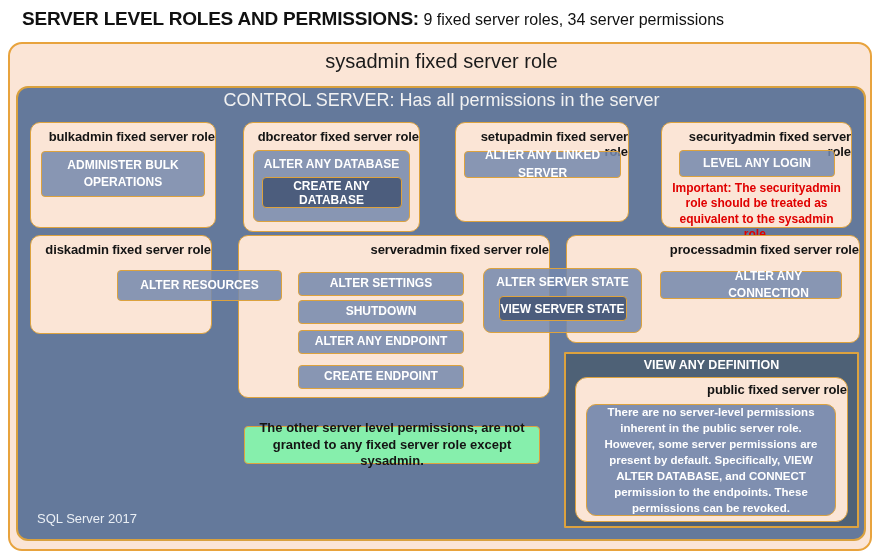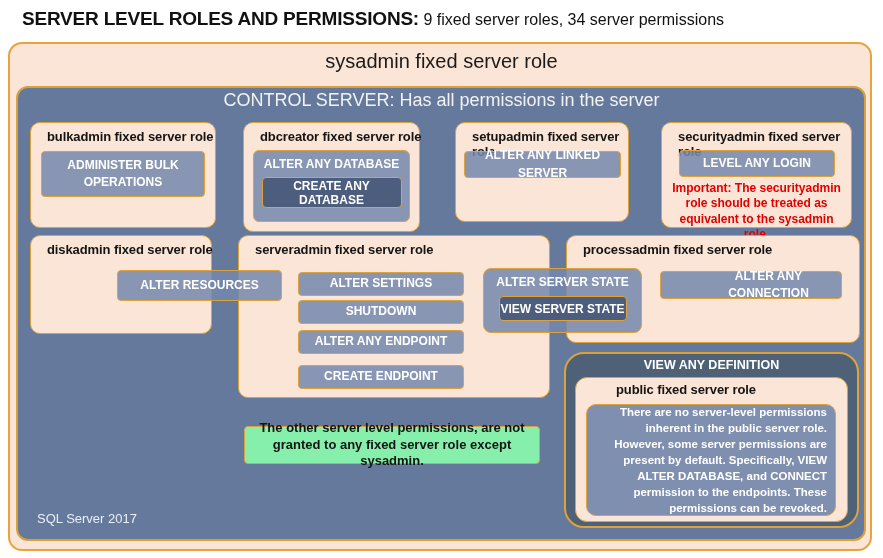--- a/index.html
+++ b/index.html
@@ -39,23 +39,22 @@
     font-size: 13px; color: #EAEFF5;
   }
 
   
   .role-box {
     position: absolute;
     background: #FBE5D6; border: 1.5px solid #DCA23E; border-radius: 10px;
   }
   .role-title {
     position: absolute; left: 0; top: 6px; width: 100%;
-    text-align: left; font-size: 13px; font-weight: bold; color: #141414;
+    text-align: right; font-size: 13px; font-weight: bold; color: #141414;
     letter-spacing: -0.1px;
-    margin-left: 16px;
   }
 
   
   .perm {
     position: absolute;
     background: rgba(116,136,173,0.86);
     border: 1.5px solid #DCA23E; border-radius: 4px;
     color: #ffffff; font-size: 12px; font-weight: bold; text-align: center;
     display: flex; align-items: center; justify-content: center;
     line-height: 1.45; padding: 2px 4px;
@@ -86,35 +85,35 @@
     position: absolute; left: 244px; top: 426px; width: 296px; height: 38px;
     background: #86efac; border: 1.5px solid #DCA23E; border-radius: 4px;
     display: flex; align-items: center; justify-content: center;
     font-size: 13px; font-weight: bold; color: #141414; text-align: center;
     line-height: 1.3; padding: 2px 8px;
   }
 
   
   .vad-box {
     position: absolute; left: 564px; top: 352px; width: 295px; height: 176px;
-    background: #4E6176; border: 2px solid #DCA23E; border-radius: 20px;
+    background: #4E6176; border: 2px solid #DCA23E; border-radius: 1px;
   }
   .vad-title {
     position: absolute; left: 0; top: 4px; width: 100%;
     text-align: center; color: #ffffff; font-size: 12.5px; font-weight: bold;
   }
   .public-box {
     position: absolute; left: 9px; top: 23px; width: 273px; height: 145px;
     background: #FBE5D6; border: 1.5px solid #DCA23E; border-radius: 12px;
   }
   .public-desc {
     position: absolute; left: 10px; top: 26px; width: 250px; height: 112px;
     background: rgba(116,136,173,0.92);
     border: 1.5px solid #DCA23E; border-radius: 10px;
-    color: #ffffff; font-size: 11.5px; font-weight: bold; text-align: right;
+    color: #ffffff; font-size: 11.5px; font-weight: bold; text-align: center;
     display: flex; align-items: center; justify-content: center;
     line-height: 1.4; padding: 10px 8px;
   }
 </style>
 </head>
 <body>
 
 <div class="canvas">
 
   <div class="page-title">

